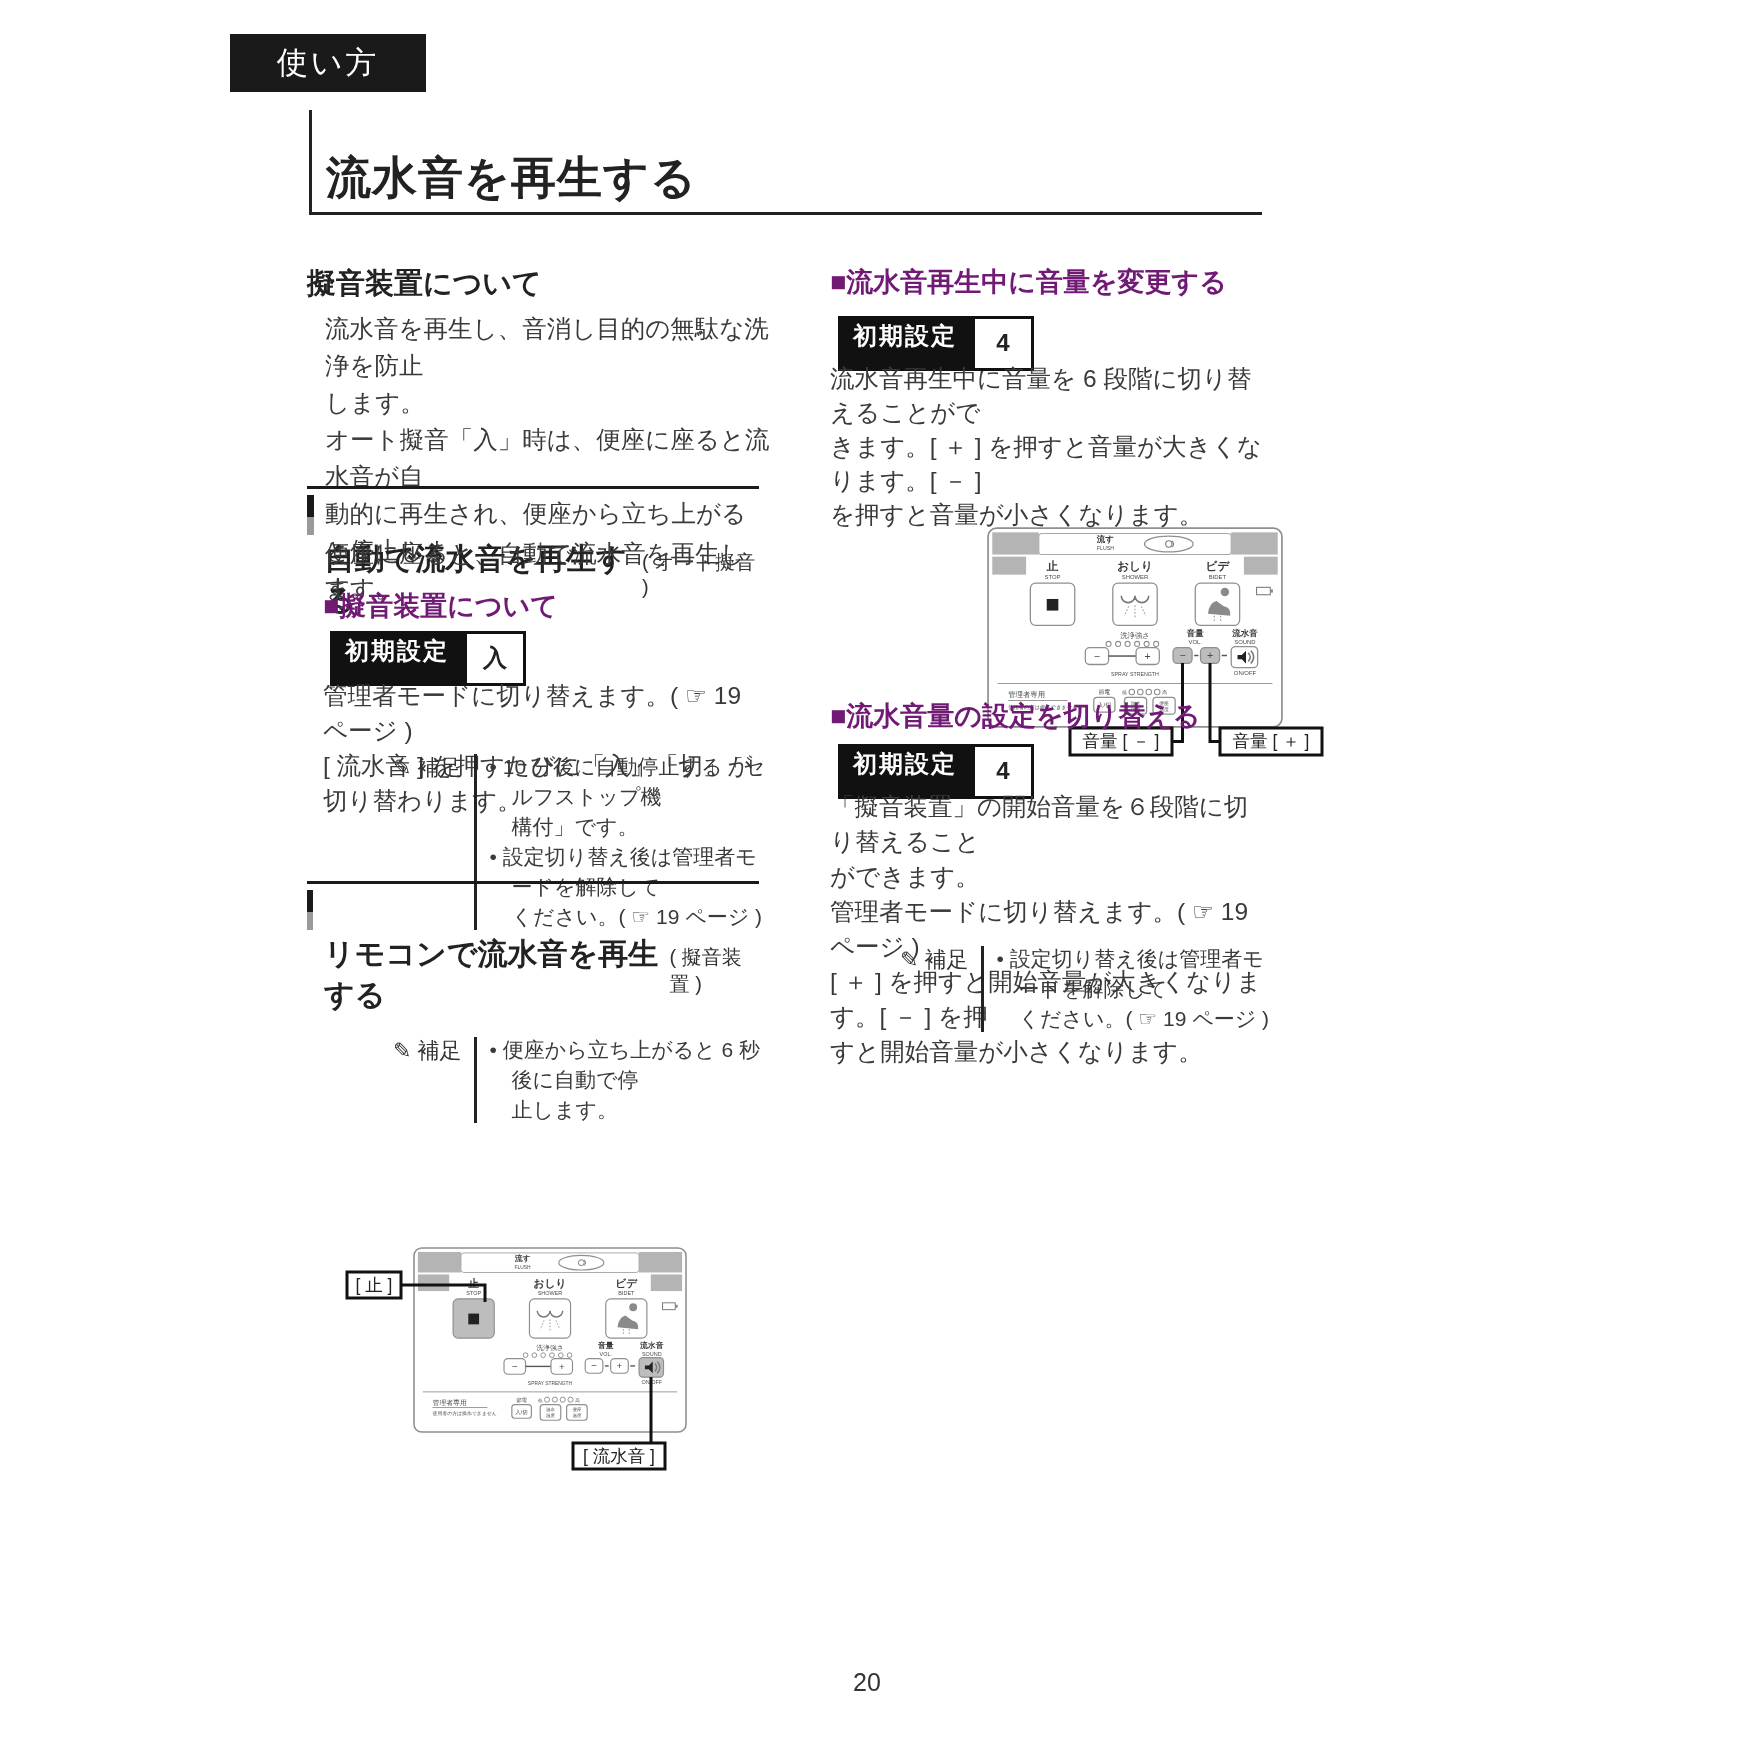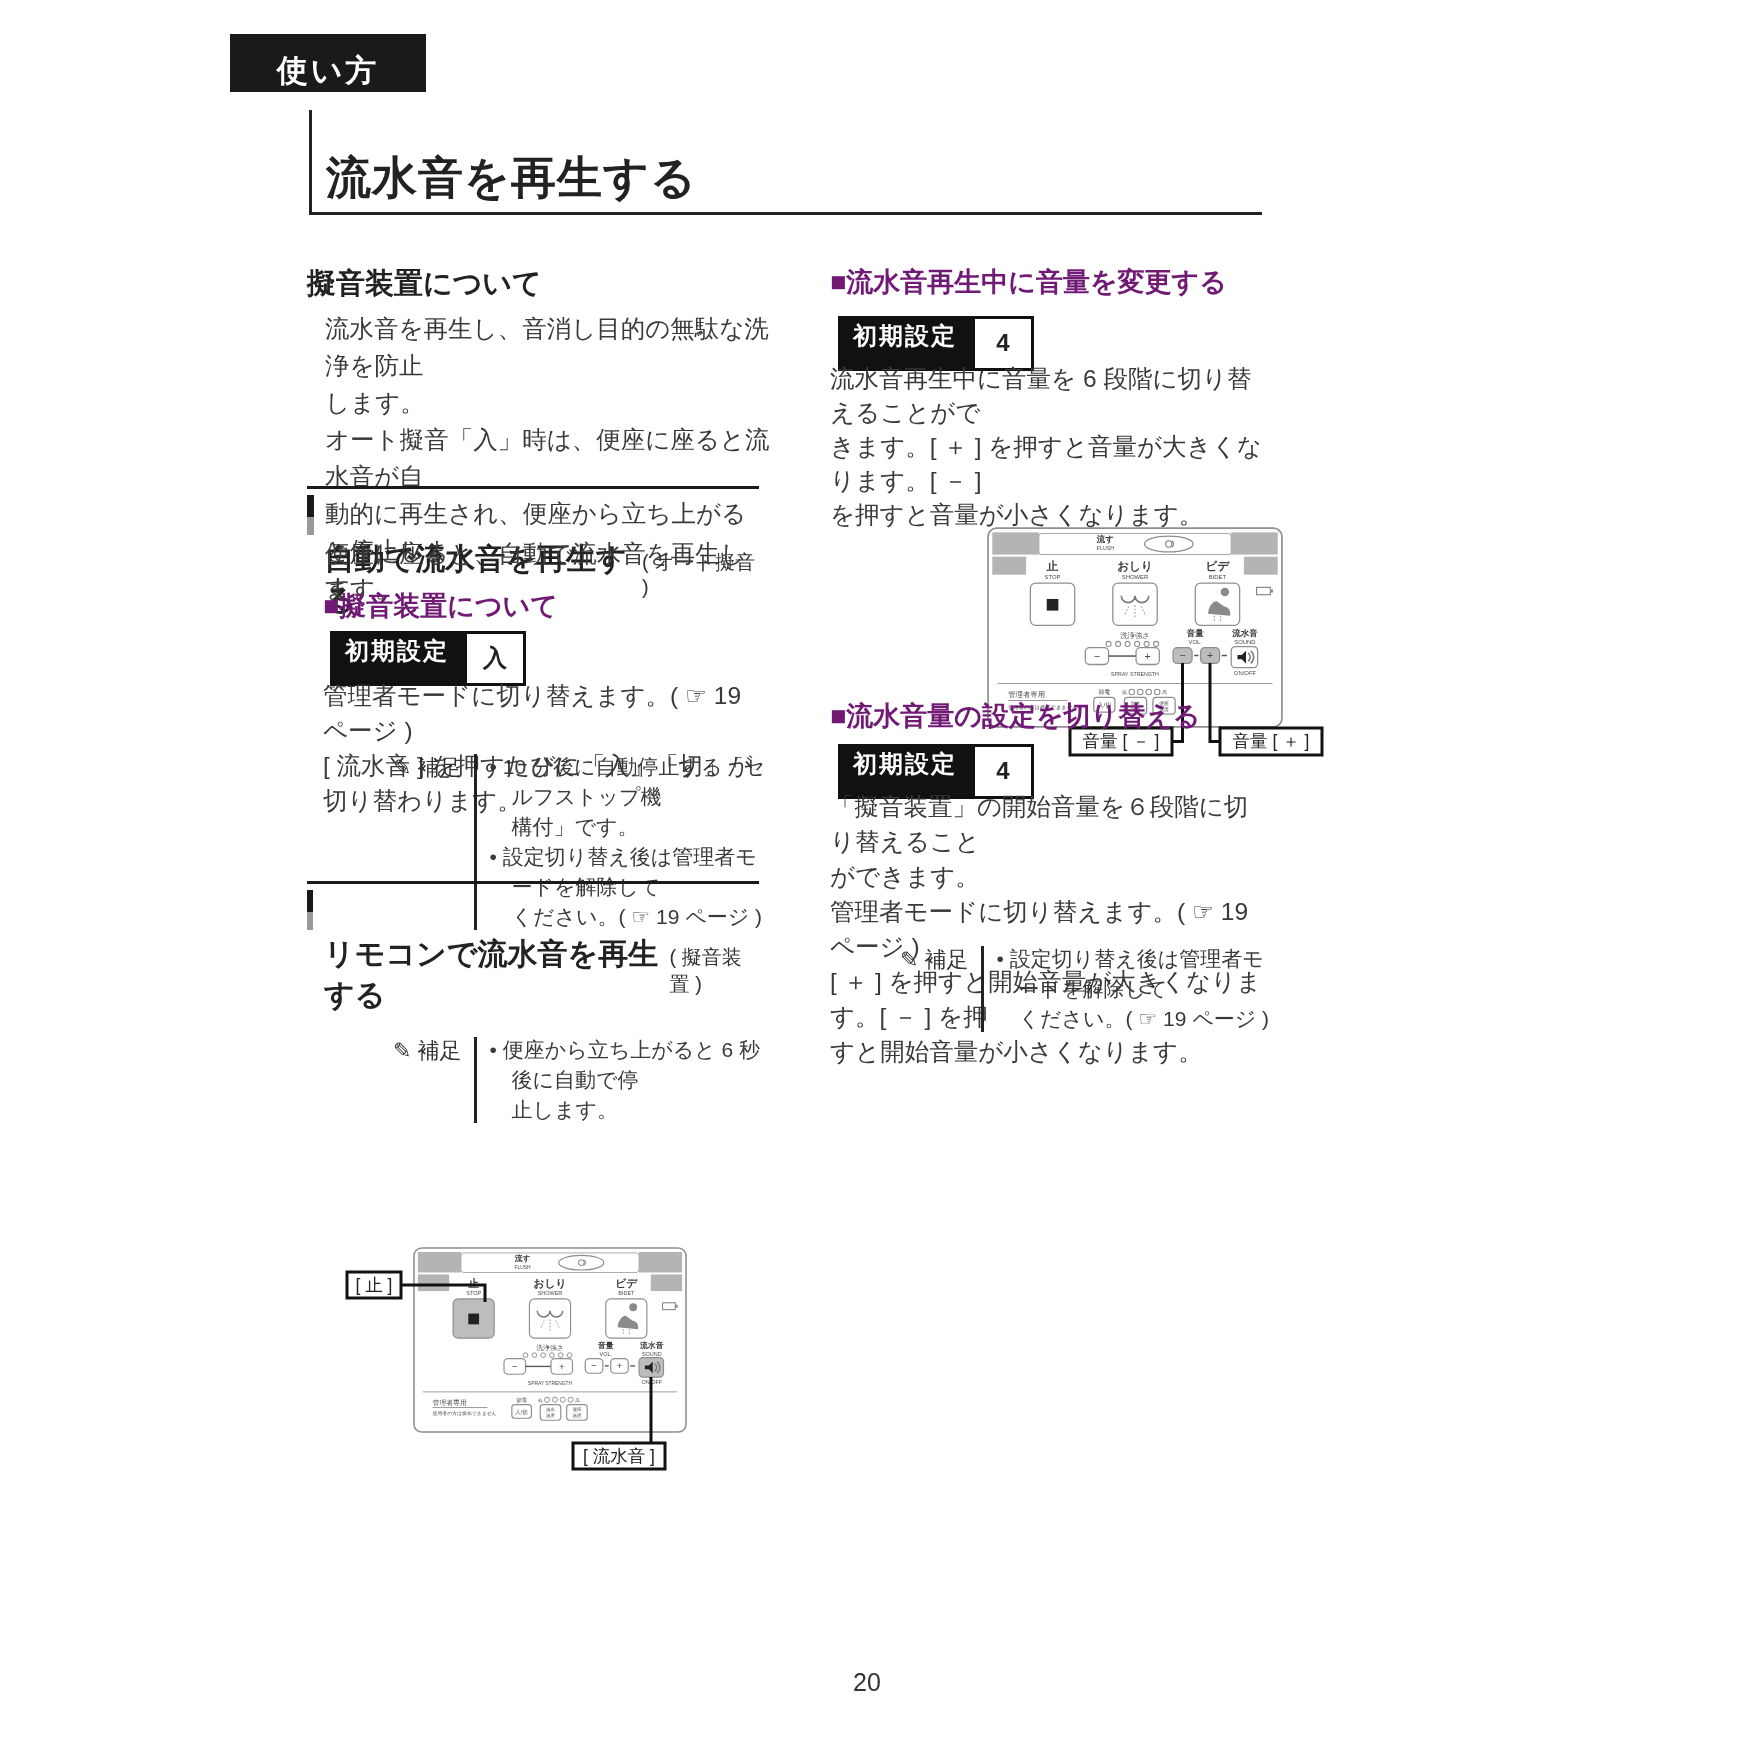--- a/index.html
+++ b/index.html
@@ -2,21 +2,21 @@
 <html><head>
 <meta charset="utf-8">
 <style>
   html,body{margin:0;padding:0;background:#ffffff;}
   .page{position:relative;width:1754px;height:1754px;background:#fff;overflow:hidden;
         font-family:"Liberation Sans","DejaVu Sans",sans-serif;color:#333;}
   .abs{position:absolute;}
 
   
   .tab-box{left:230px;top:34px;width:196px;height:58px;background:#1a1a1a;color:#fff;
-           display:flex;align-items:flex-end;justify-content:center;font-size:31px;font-weight:700;letter-spacing:3px;}
+           display:flex;align-items:center;justify-content:center;font-size:31px;font-weight:400;letter-spacing:3px;}
 
   
   .title-vline{left:309px;top:110px;width:3px;height:103px;background:#222;}
   .page-title{left:326px;top:148px;font-size:45px;font-weight:600;color:#222;letter-spacing:1px;}
   .title-hrule{left:309px;top:212px;width:953px;height:3px;background:#222;}
 
   
   .h2{font-size:29px;font-weight:600;color:#222;}
   .h3{font-size:27px;font-weight:600;color:#701a75;}
   .body-text{font-size:24.5px;line-height:37px;white-space:pre-line;color:#3a3a3a;}

